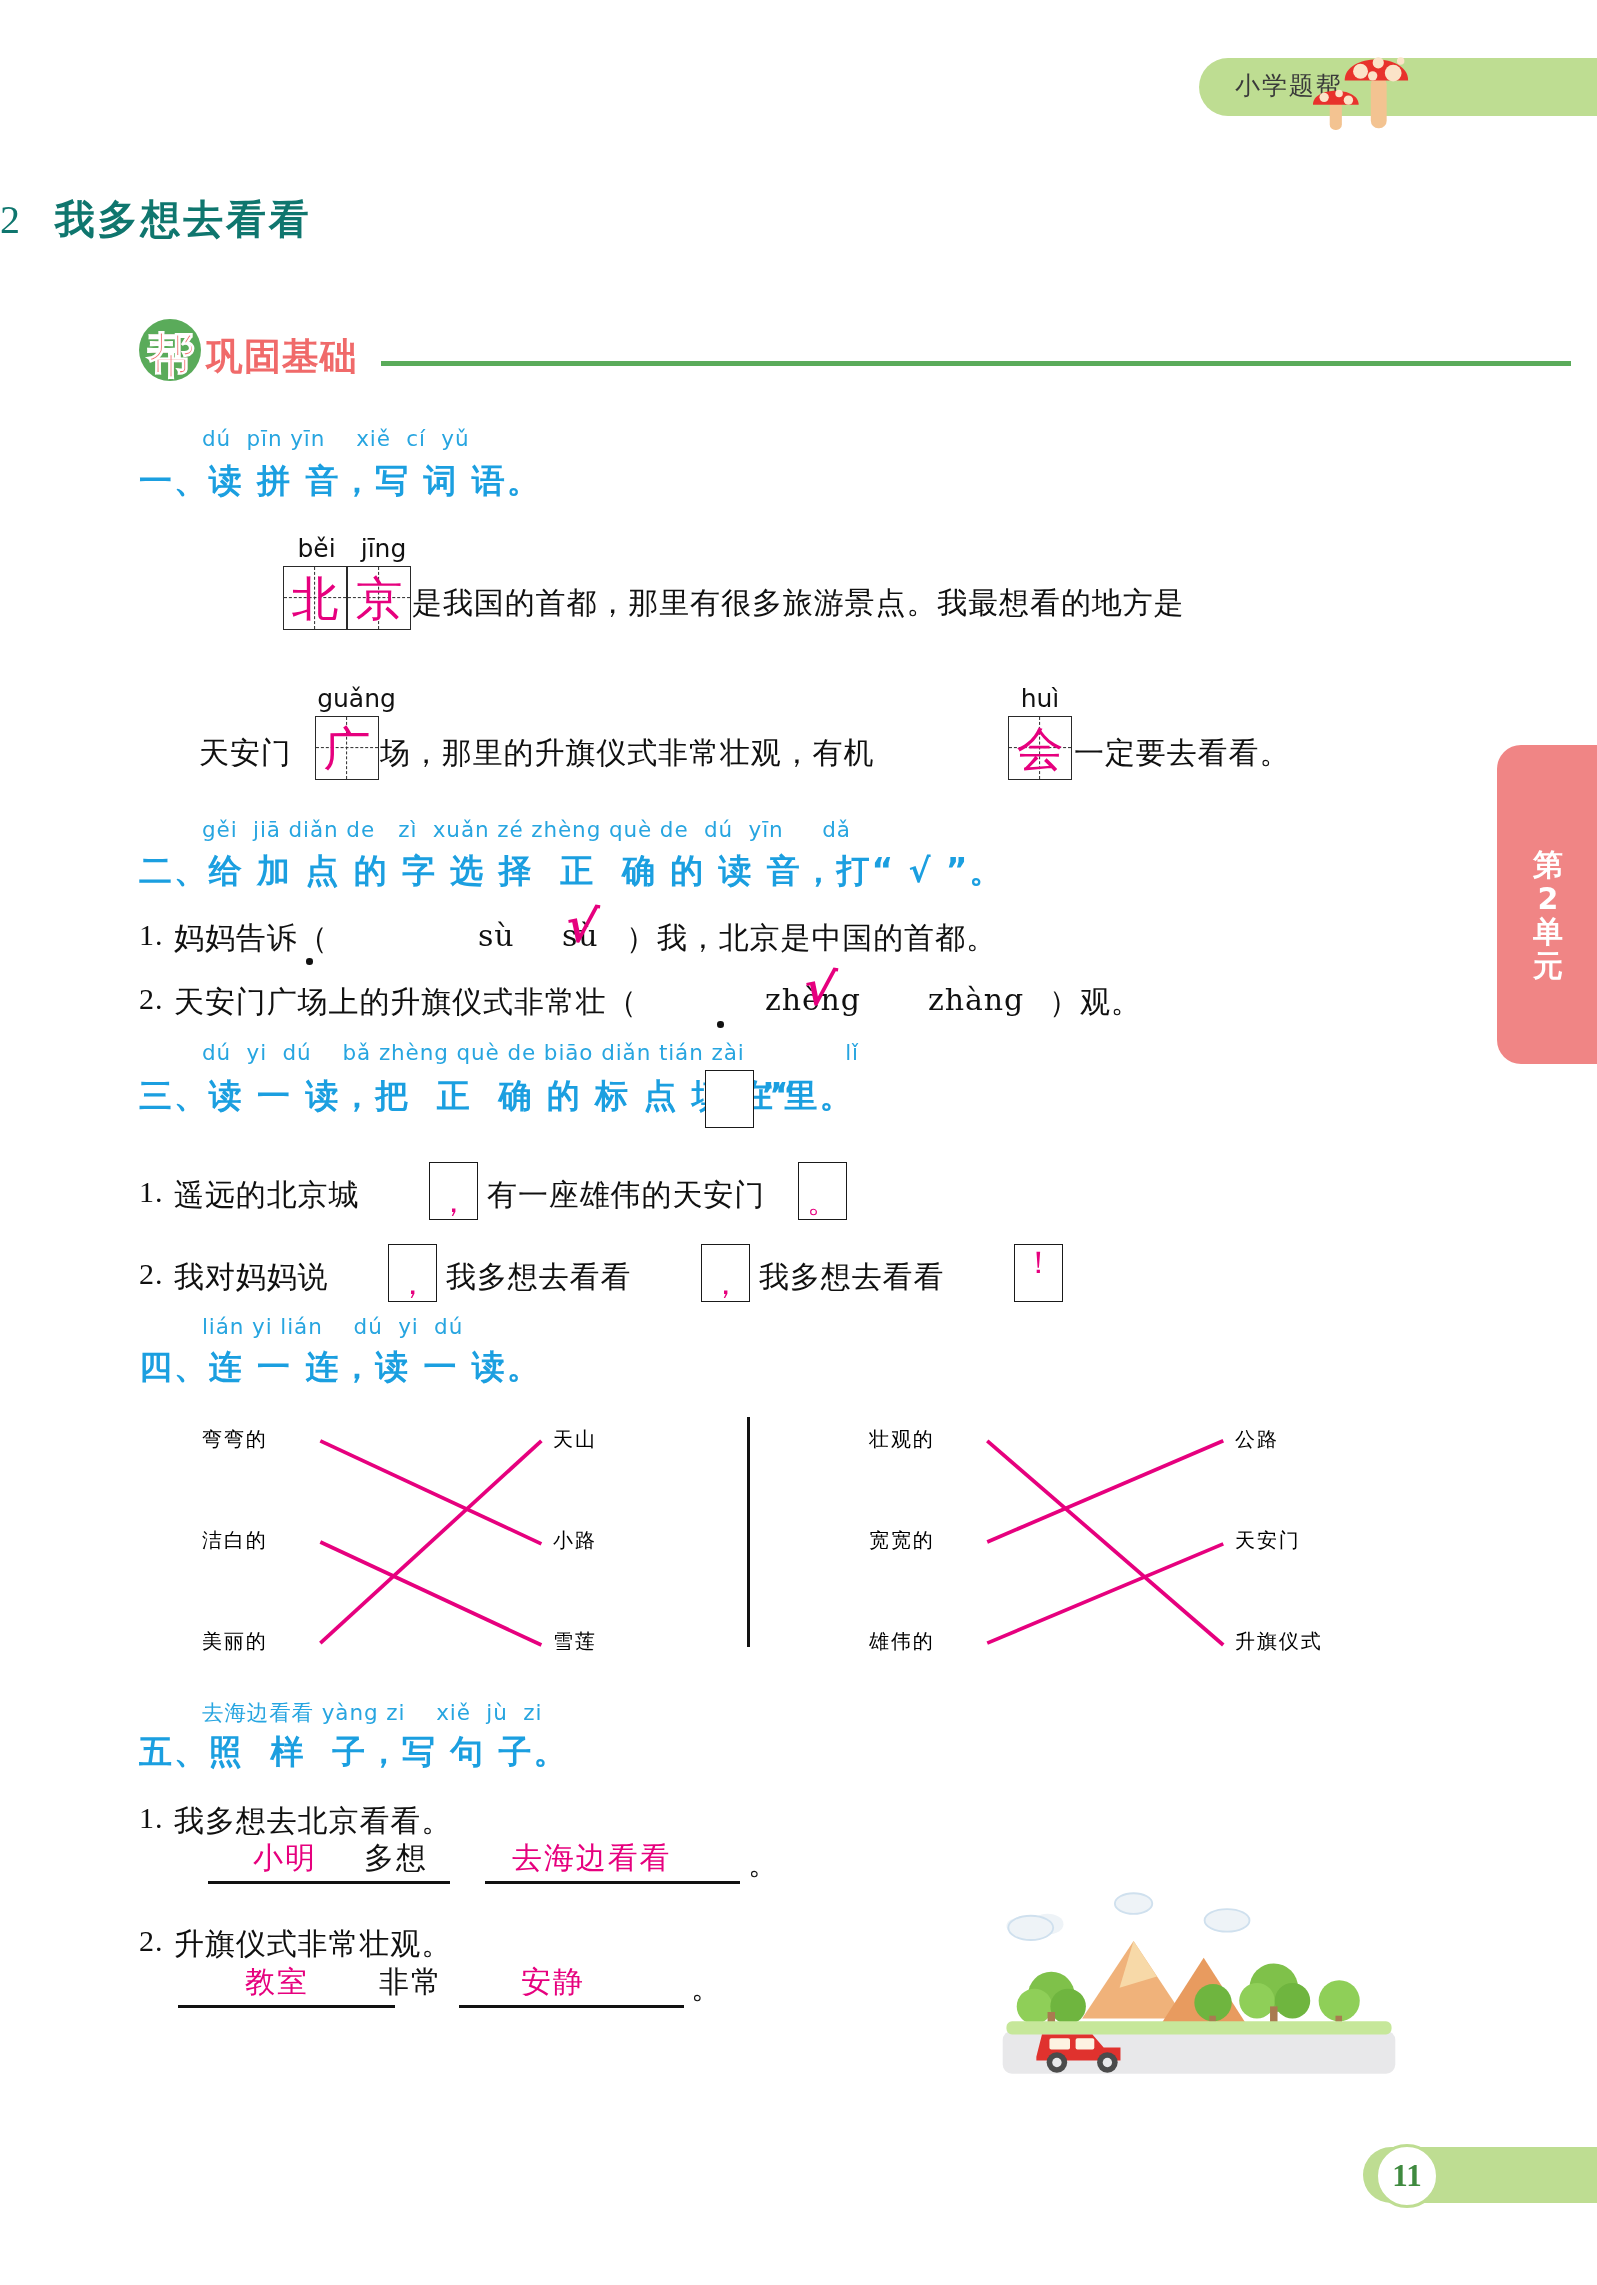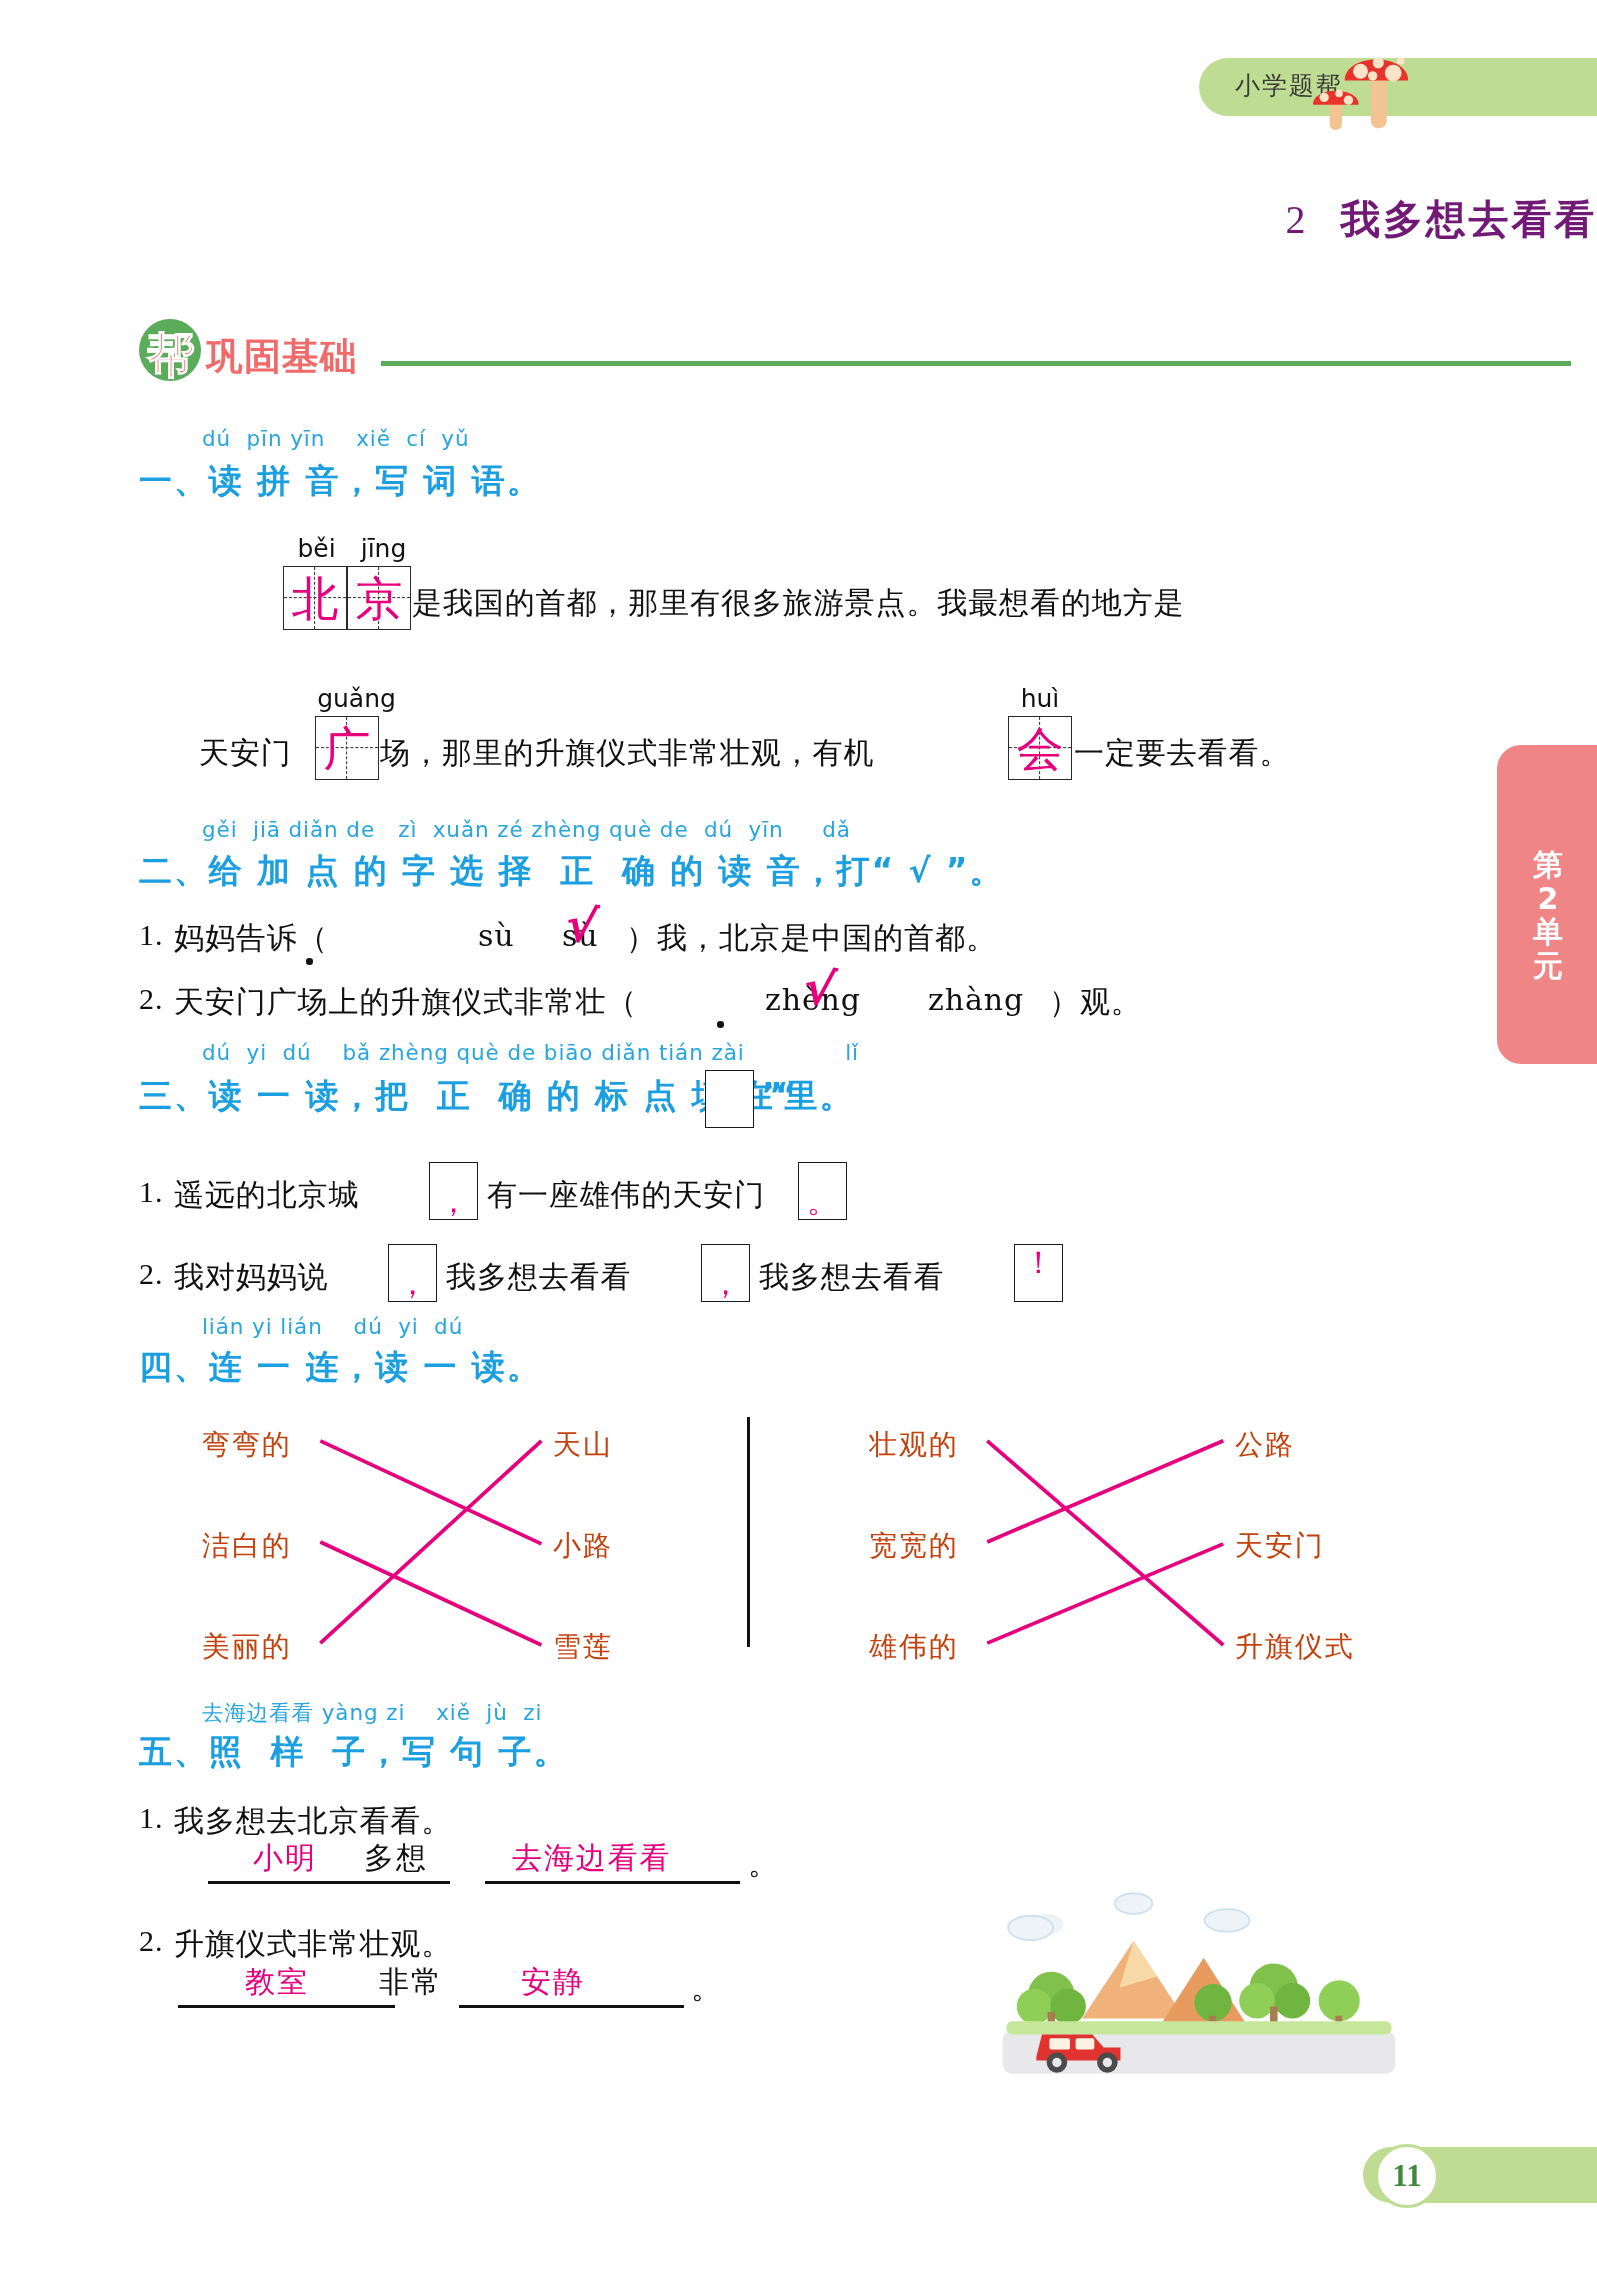--- a/index.html
+++ b/index.html
@@ -20,22 +20,22 @@
   .top-banner-text{
     position:absolute;top:69px;left:1235px;
     font-size:25px;color:#3a3a3a;letter-spacing:1.9px;
     font-family:"DejaVu Sans",sans-serif;
   }
   .mushroom-wrap{position:absolute;top:32px;left:1307px;width:122px;height:98px;}
 
   
   .chapter-title{
     position:absolute;top:192px;left:0;width:1597px;
-    text-align:right;
-    font-size:40px;font-weight:bold;color:#701a75;
+    text-align:left;
+    font-size:40px;font-weight:bold;color:#0f766e;
     letter-spacing:2.8px;
     font-family:"DejaVu Sans",sans-serif;
   }
   .chapter-title .num{margin-right:32px;font-family:"Liberation Serif",serif;font-weight:normal;}
 
   
   .badge-row{position:absolute;top:319px;left:139px;width:1330px;height:66px;}
   .badge-circle{
     position:absolute;left:0;top:0;width:62px;height:62px;border-radius:50%;
     background:#5aab5a;
@@ -110,21 +110,21 @@
   .tick{
     position:absolute;color:#e6007e;font-size:47px;font-weight:bold;
     font-family:"DejaVu Sans",sans-serif;transform:rotate(8deg);
   }
   .dot-under{
     position:absolute;width:6.6px;height:6.6px;border-radius:50%;background:#111;
   }
 
   
   .match-word{
-    position:absolute;color:#c2410c;font-size:28px;letter-spacing:1.9px;
+    position:absolute;color:#000000;font-size:20px;letter-spacing:1.9px;
     font-family:"DejaVu Serif",serif;white-space:pre;
   }
   .divider{
     position:absolute;width:2.8px;background:#111;
   }
   svg.lines{position:absolute;left:0;top:0;width:1597px;height:2285px;pointer-events:none;}
 
   
   .ansline{position:absolute;height:2.8px;background:#111;}
   .ans-pink{

